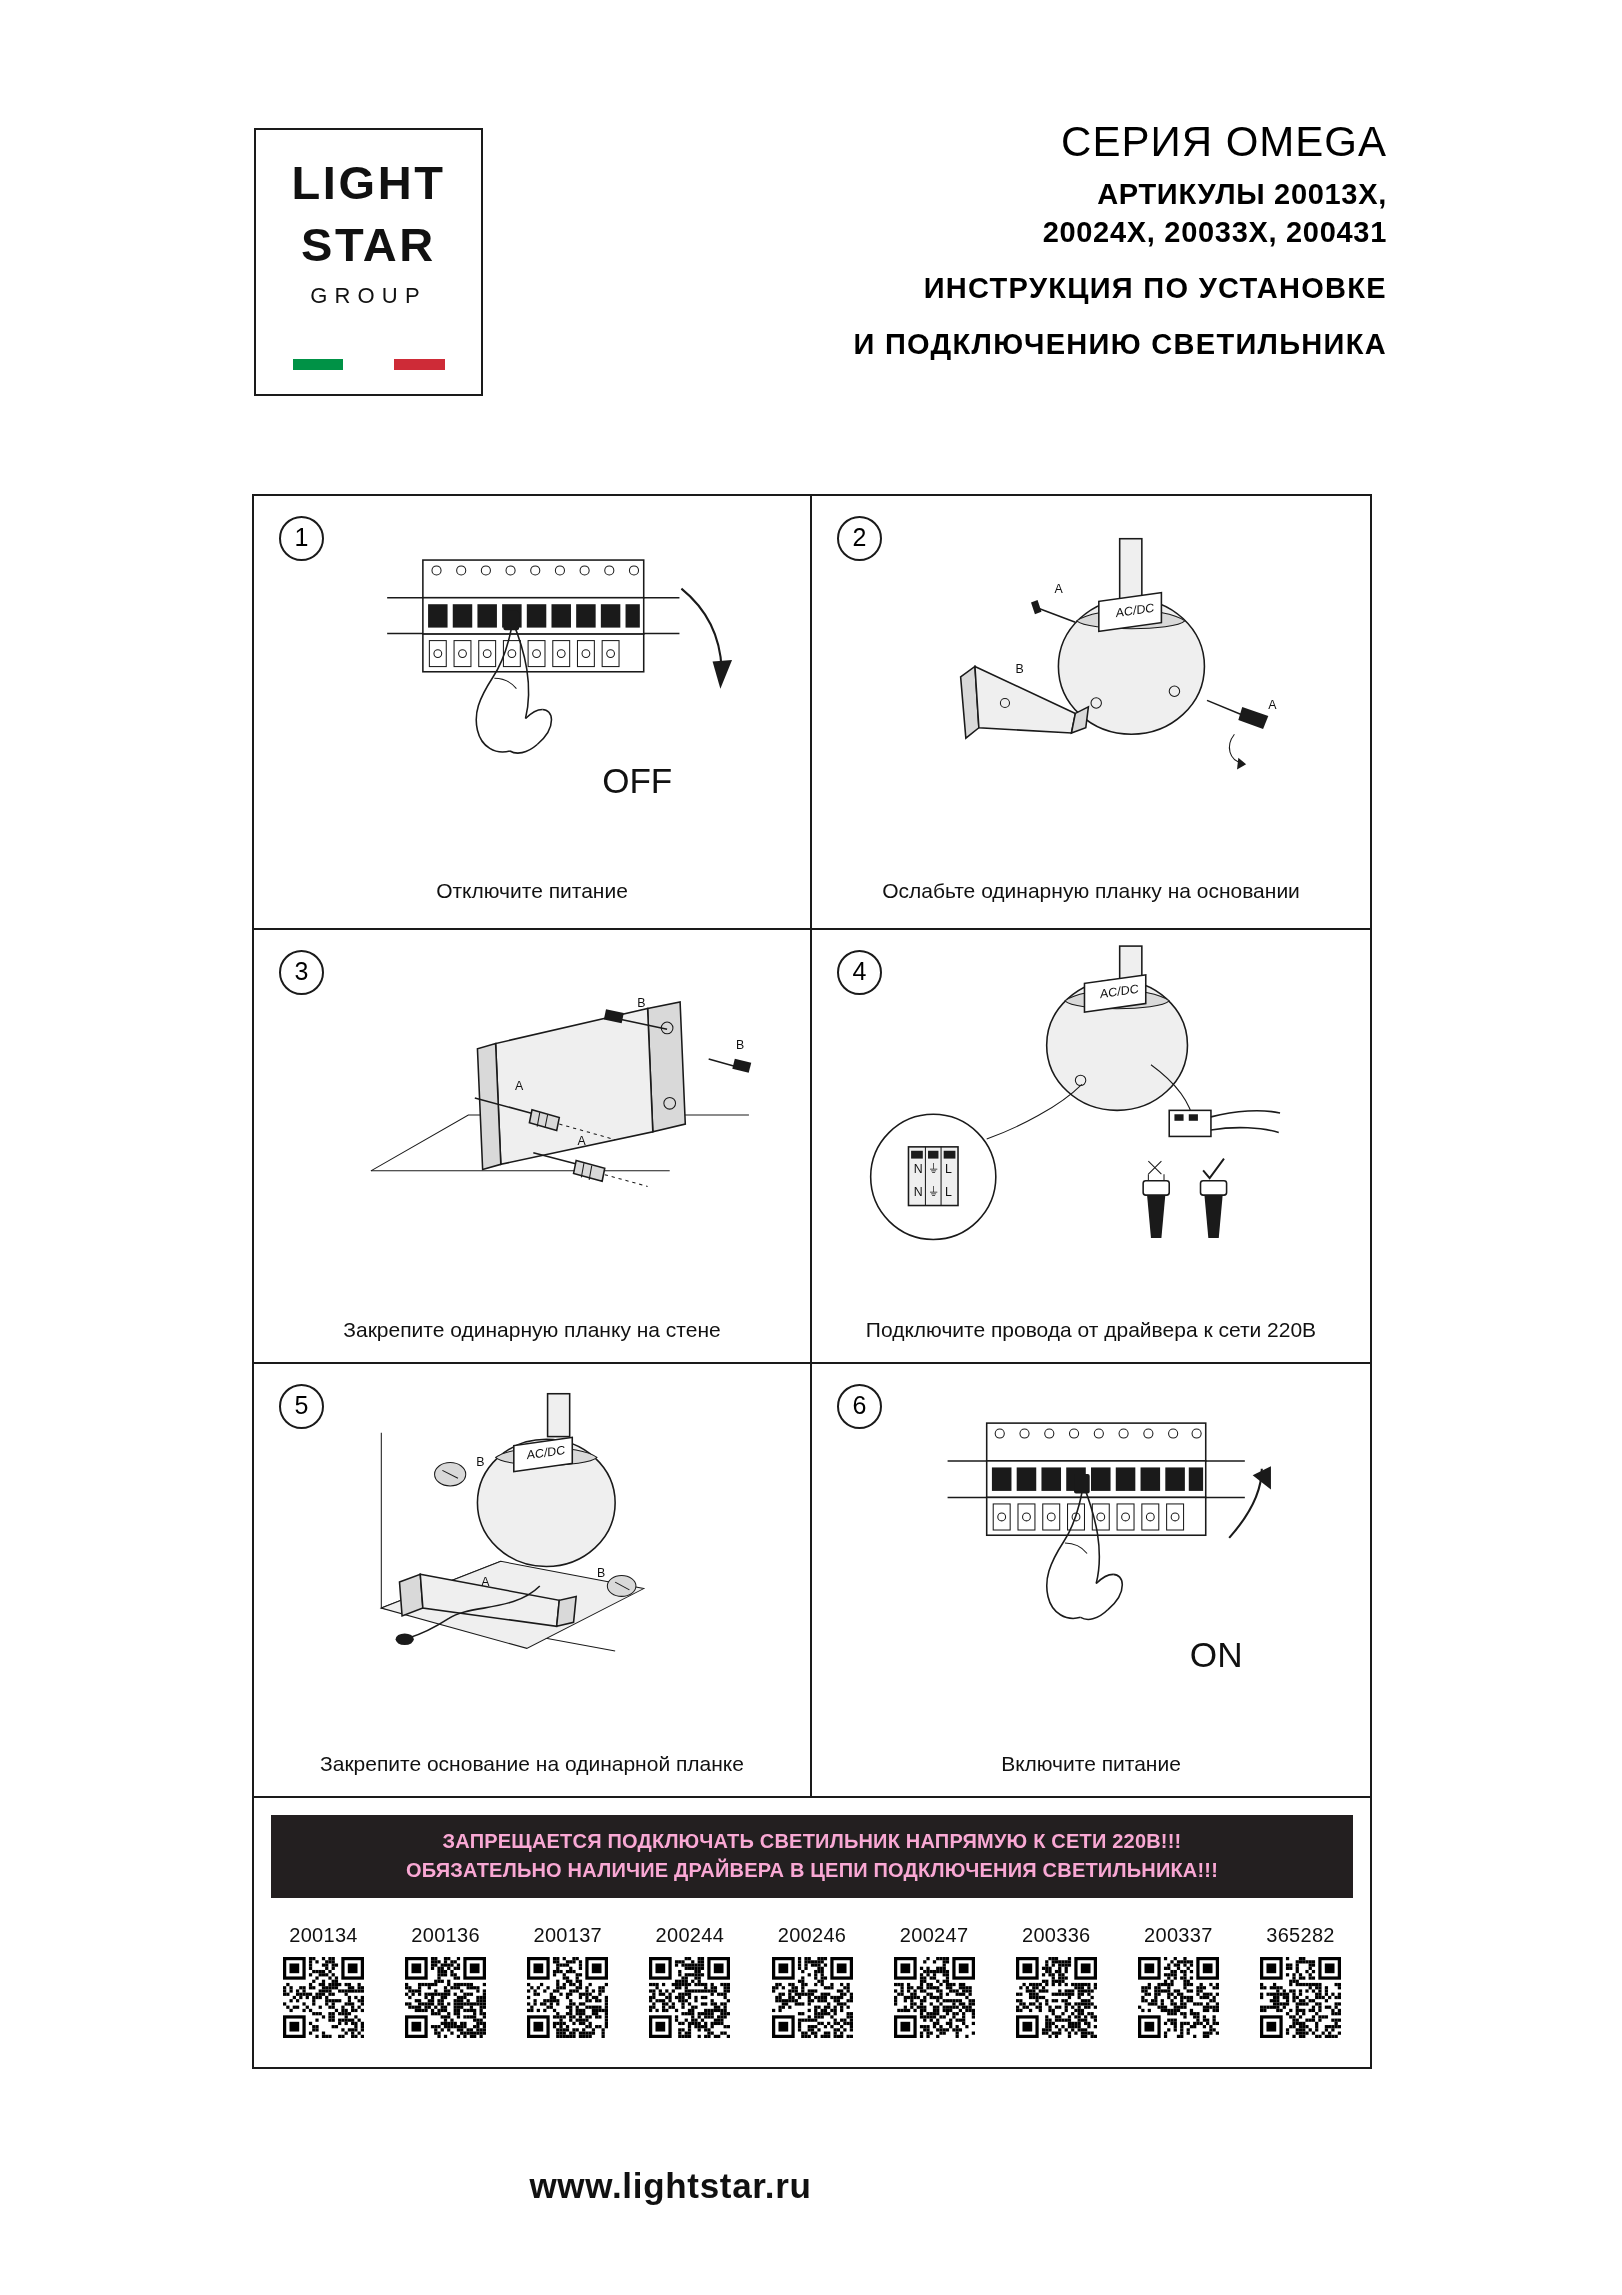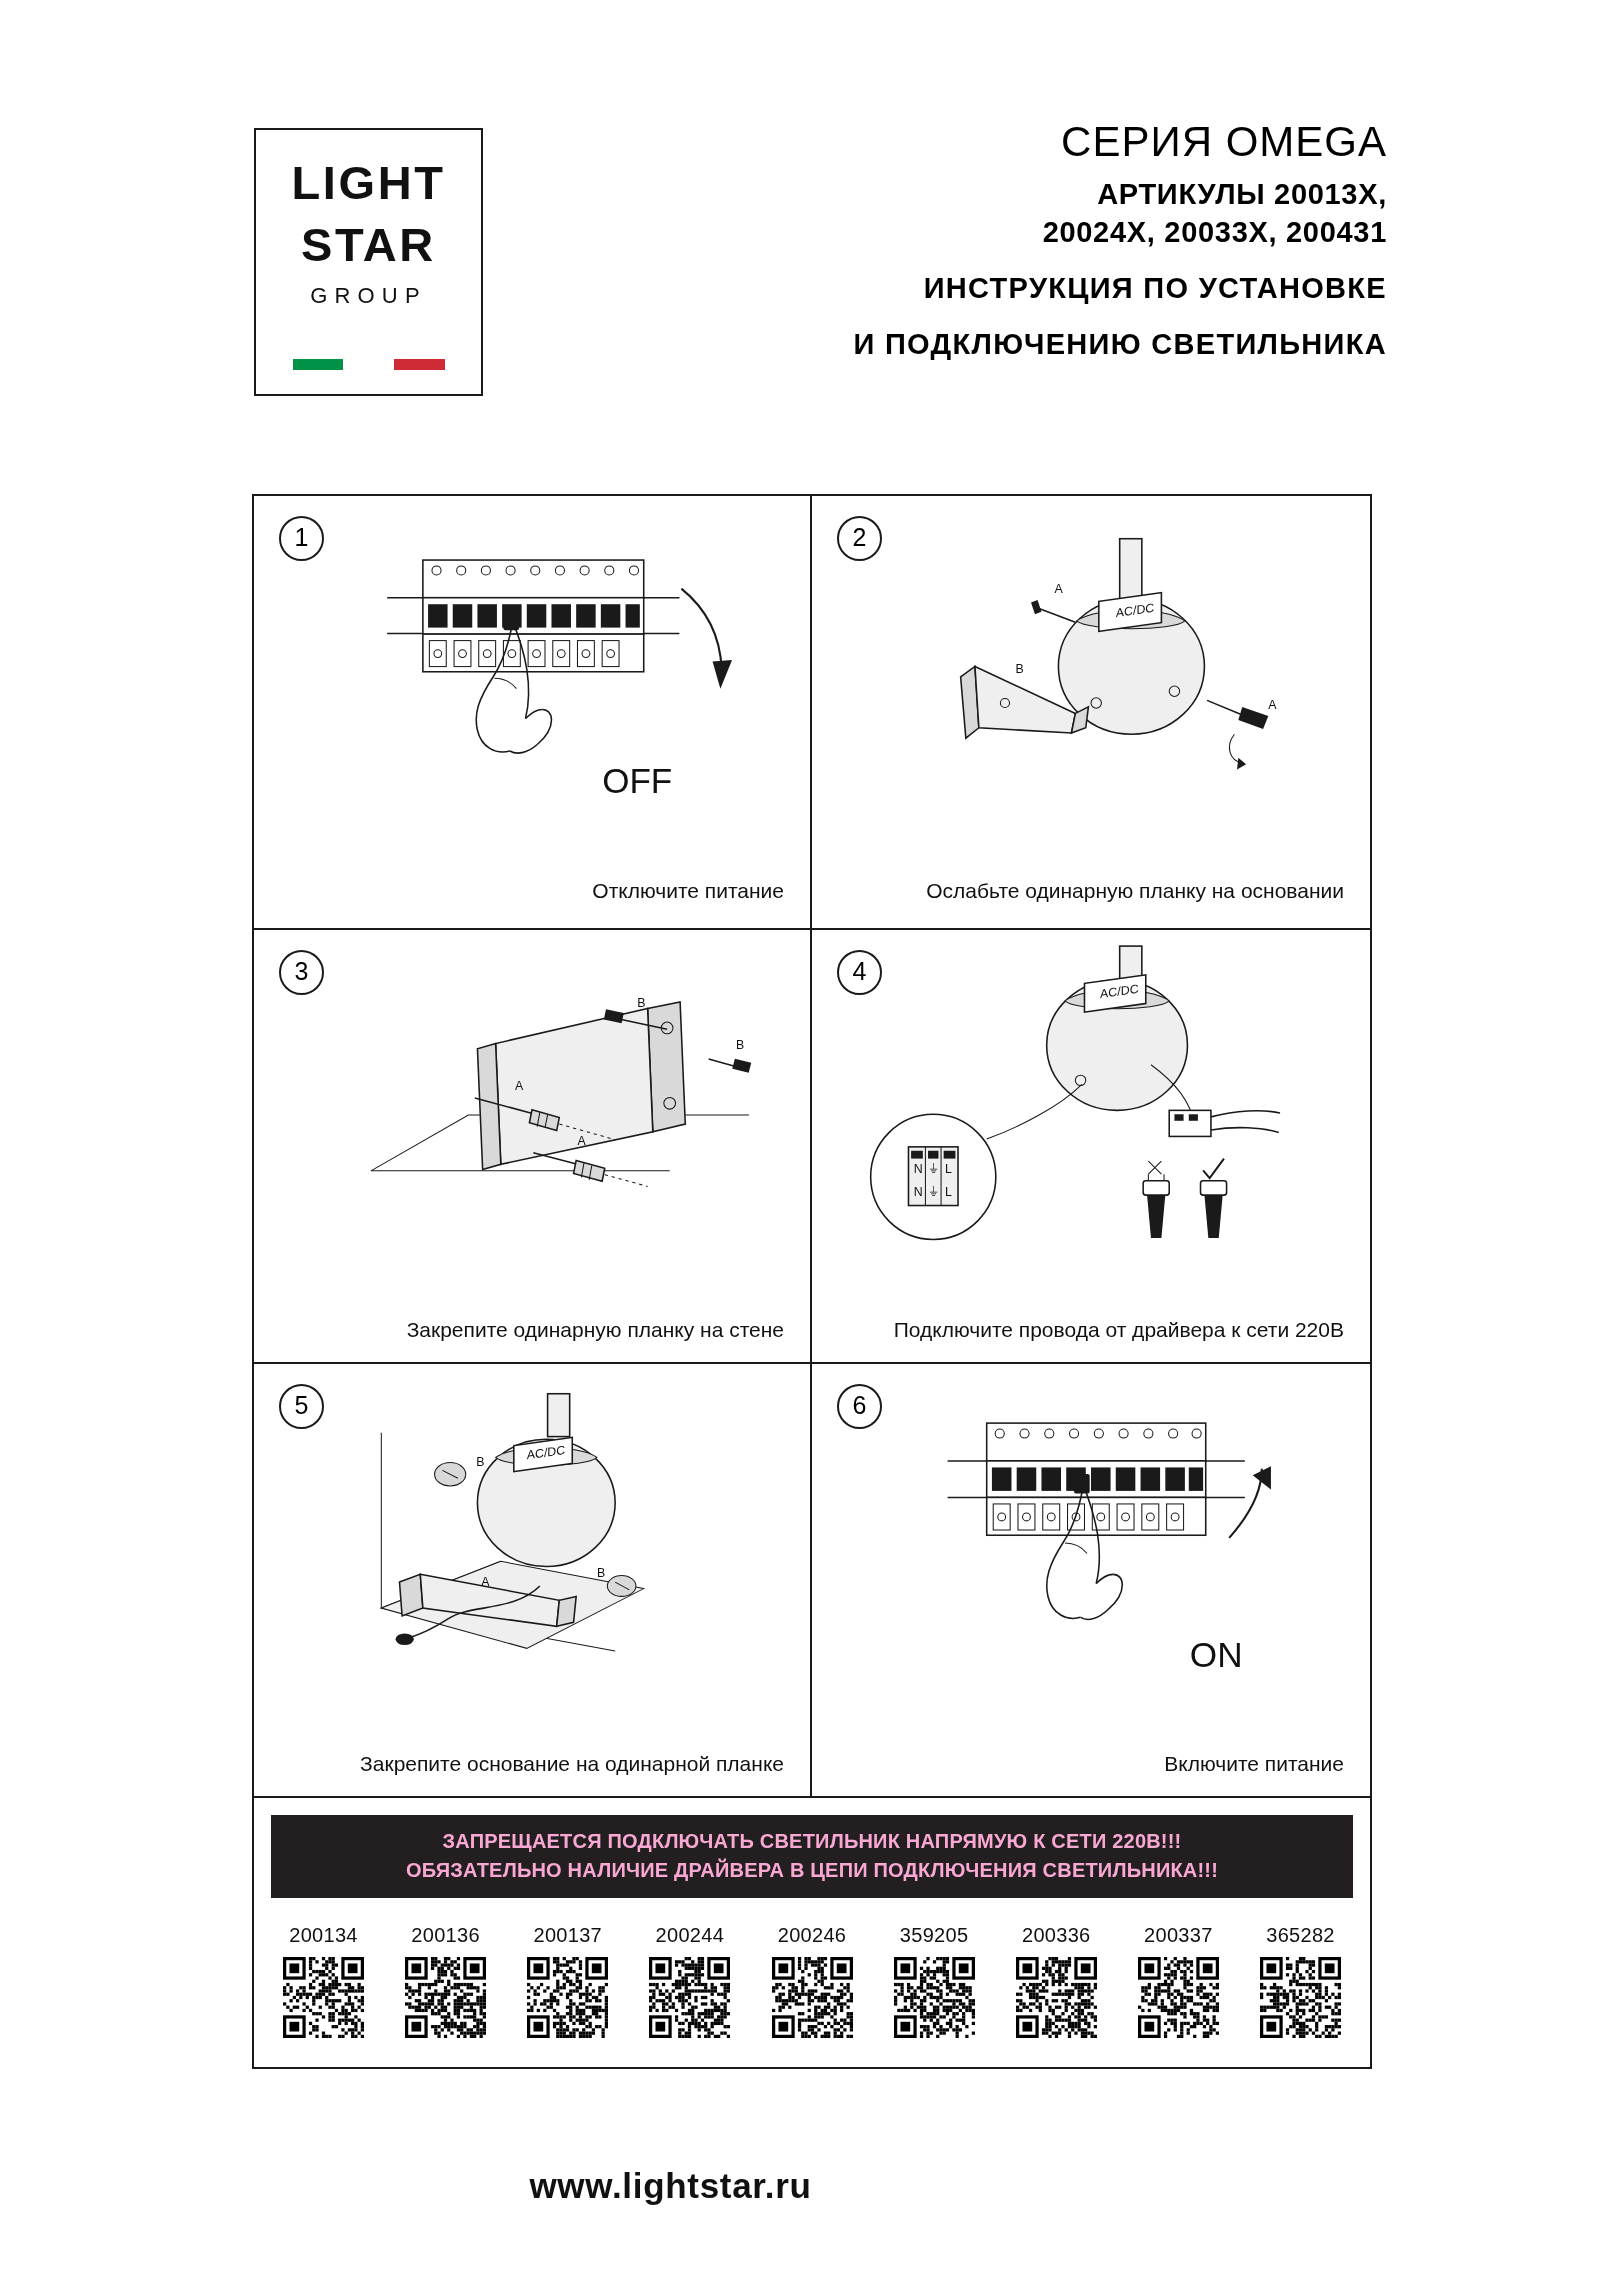--- a/index.html
+++ b/index.html
@@ -132,21 +132,21 @@
     text-align: center;
     font-weight: normal;
     background: #fff;
   }
   .art {
     flex: 1 1 auto;
     position: relative;
     margin-top: 9.2px;
   }
   .caption {
-    text-align: right;
+    text-align: center;
     font-size: 21px;
     padding: 0 26px 25px 26px;
     color: #111;
   }
   .caption.lower { padding-bottom: 19.6px; }
 
   
   .warning-wrap {
     padding: 17px 17px 0 17px;
     box-sizing: border-box;
@@ -1769,21 +1769,21 @@
             <rect x="2" y="2" width="3" height="3" fill="#000"></rect>
             <rect x="18" y="0" width="7" height="7" fill="#000"></rect>
             <rect x="19" y="1" width="5" height="5" fill="#fff"></rect>
             <rect x="20" y="2" width="3" height="3" fill="#000"></rect>
             <rect x="0" y="18" width="7" height="7" fill="#000"></rect>
             <rect x="1" y="19" width="5" height="5" fill="#fff"></rect>
             <rect x="2" y="20" width="3" height="3" fill="#000"></rect>
           </svg>
         </div>
         <div class="qr-item">
-          <div class="qr-code-label">359205</div>
+          <div class="qr-code-label">200247</div>
           <svg class="qr-canvas" viewBox="0 0 25 25">
             <rect x="10" y="0" width="1" height="1" fill="#000"></rect>
             <rect x="13" y="0" width="1" height="1" fill="#000"></rect>
             <rect x="14" y="0" width="1" height="1" fill="#000"></rect>
             <rect x="15" y="0" width="1" height="1" fill="#000"></rect>
             <rect x="16" y="0" width="1" height="1" fill="#000"></rect>
             <rect x="9" y="1" width="1" height="1" fill="#000"></rect>
             <rect x="12" y="1" width="1" height="1" fill="#000"></rect>
             <rect x="15" y="1" width="1" height="1" fill="#000"></rect>
             <rect x="16" y="1" width="1" height="1" fill="#000"></rect>

